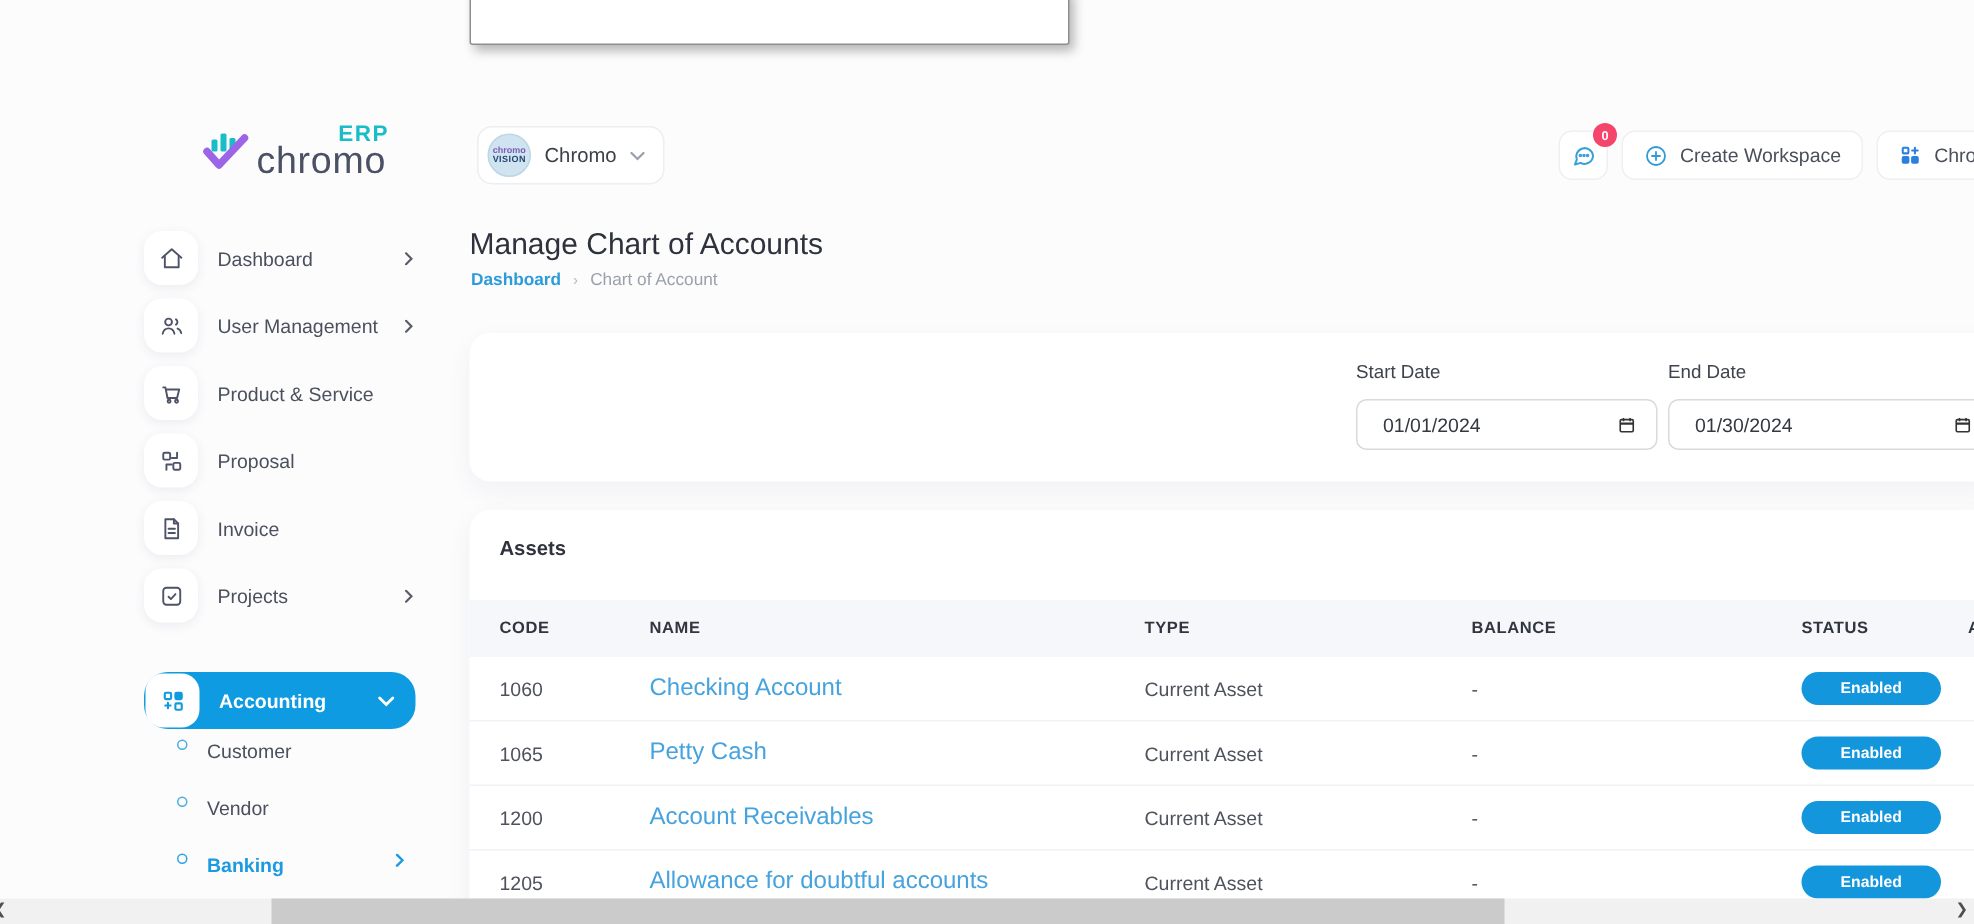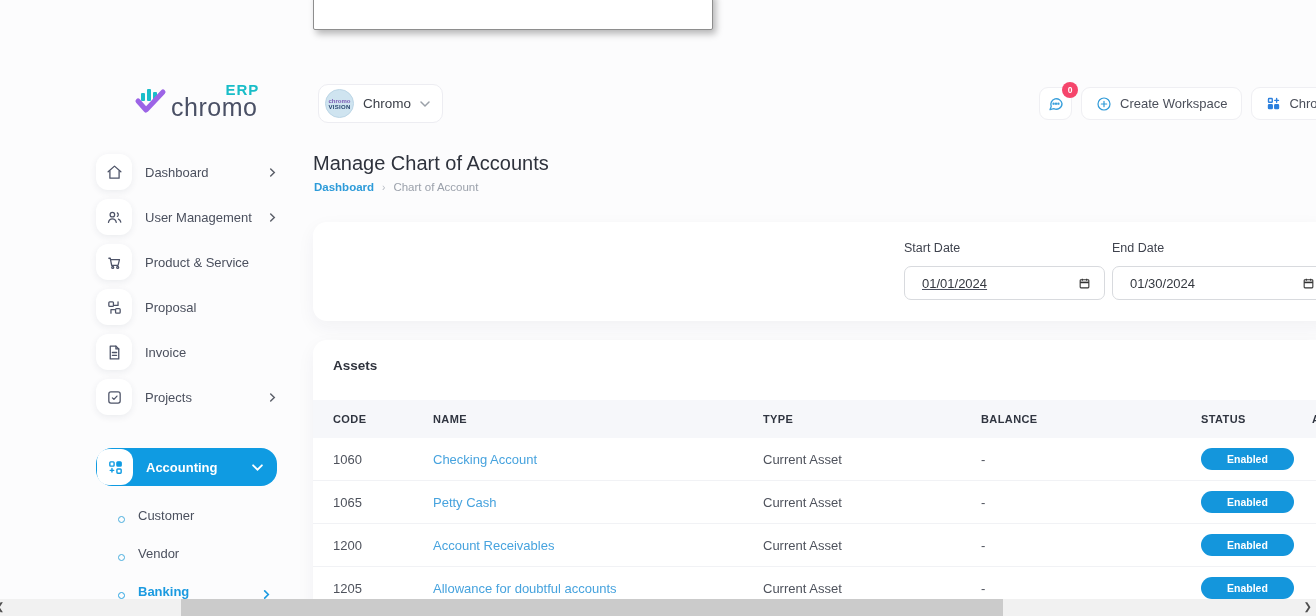--- a/index.html
+++ b/index.html
@@ -36,21 +36,21 @@
   .side-label { font-size:13px; color:#4b505e; }
   .side-chev { margin-left:auto; color:#5a5e68; }
   .side-item.active {
     background:#0f9be2; border-radius:16px; height:38px;margin-top:32px;
   }
   .side-item.active .icon-box { box-shadow:none; color:#0f9be2; margin-left:1px; }
   .side-item.active .side-label { color:#fff; font-weight:700; }
   .side-item.active .side-chev { color:#fff; margin-right:14px; }
 
   .sub-list { margin-top:5px; padding-left:22px; }
-  .sub-item { display:flex; align-items:flex-end; height:30px; margin-bottom:8px; cursor:pointer; }
+  .sub-item { display:flex; align-items:flex-start; height:30px; margin-bottom:8px; cursor:pointer; }
   .bullet { width:7px; height:7px; border:1.5px solid #49aede; border-radius:50%; flex:0 0 7px; margin-right:13px; }
   .sub-label { font-size:13px; color:#4b505e; }
   .sub-item.active .sub-label { color:#1b9ae0; font-weight:700; }
   .sub-item.active .bullet { border-color:#2ba4e2; }
   .sub-item .side-chev { margin-right:6px; }
   .sub-item.nested { padding-left:19px;gap:34px; }
 
   
   .ws-select {
     position:absolute; left:318px; top:84px; height:39px; z-index:5;
@@ -97,32 +97,32 @@
   }
   .filter-card { top:222px; height:99px; }
   .table-card  { top:340px; height:276px; border-bottom-left-radius:0; border-bottom-right-radius:0; }
 
   .f-label { position:absolute; top:19px; font-size:12.5px; color:#3f434e; }
   .date-input {
     position:absolute; top:44px; height:34px; background:#fff; border:1px solid #d8dade; border-radius:7px;
     display:flex; align-items:center; padding:0 13px 0 17px; cursor:pointer;
   }
   .date-input .dval { font-size:13px; color:#34383f; flex:1; }
-  .lbl-start,.inp-start { left:591px; } .inp-start { width:201px;text-decoration:underline; }
+  .lbl-start,.inp-start { left:591px; } .inp-start { width:201px; }
   .lbl-end,.inp-end { left:799px; }  .inp-end { width:217px; }
 
   
   .section-title { position:absolute; left:20px; top:18px; font-size:13.5px; font-weight:700; color:#2f333d; }
   .tgrid { display:grid; grid-template-columns:100px 330px 218px 220px 111px 1fr; align-items:center; padding-left:20px; }
   .thead { position:absolute; left:0; right:0; top:60px; height:38px; background:#f6f7fa; }
   .thead span { font-size:11px; font-weight:700; color:#303540; letter-spacing:.4px; }
   .tbody { position:absolute; left:0; right:0; top:98px; }
   .trow { height:43px; border-bottom:1px solid #f1f2f5; }
   .tcell { font-size:13px; color:#4e525c; }
-  .tlink { font-size:13px; color:#47a3de; cursor:pointer; }
+  .tlink { font-size:16px; color:#47a3de; cursor:pointer; }
   .badge {
     display:inline-block; background:#1496dc; color:#fff; font-size:10.5px; font-weight:700;
     padding:5px 26px; border-radius:13px; cursor:pointer;
   }
 
   
   .hscroll { position:absolute; left:0; right:0; bottom:0; height:17px; background:#f1f1f1; z-index:60; }
   .hthumb { position:absolute; left:181px; width:822px; top:0; bottom:0; background:#cbcbcb; }
   .harrow-r { position:absolute; right:4px; top:2px; font-size:10px; color:#4e4e4e; font-weight:700; }
   .harrow-l { position:absolute; left:-4px; top:2px; font-size:10px; color:#4e4e4e; font-weight:700; }

